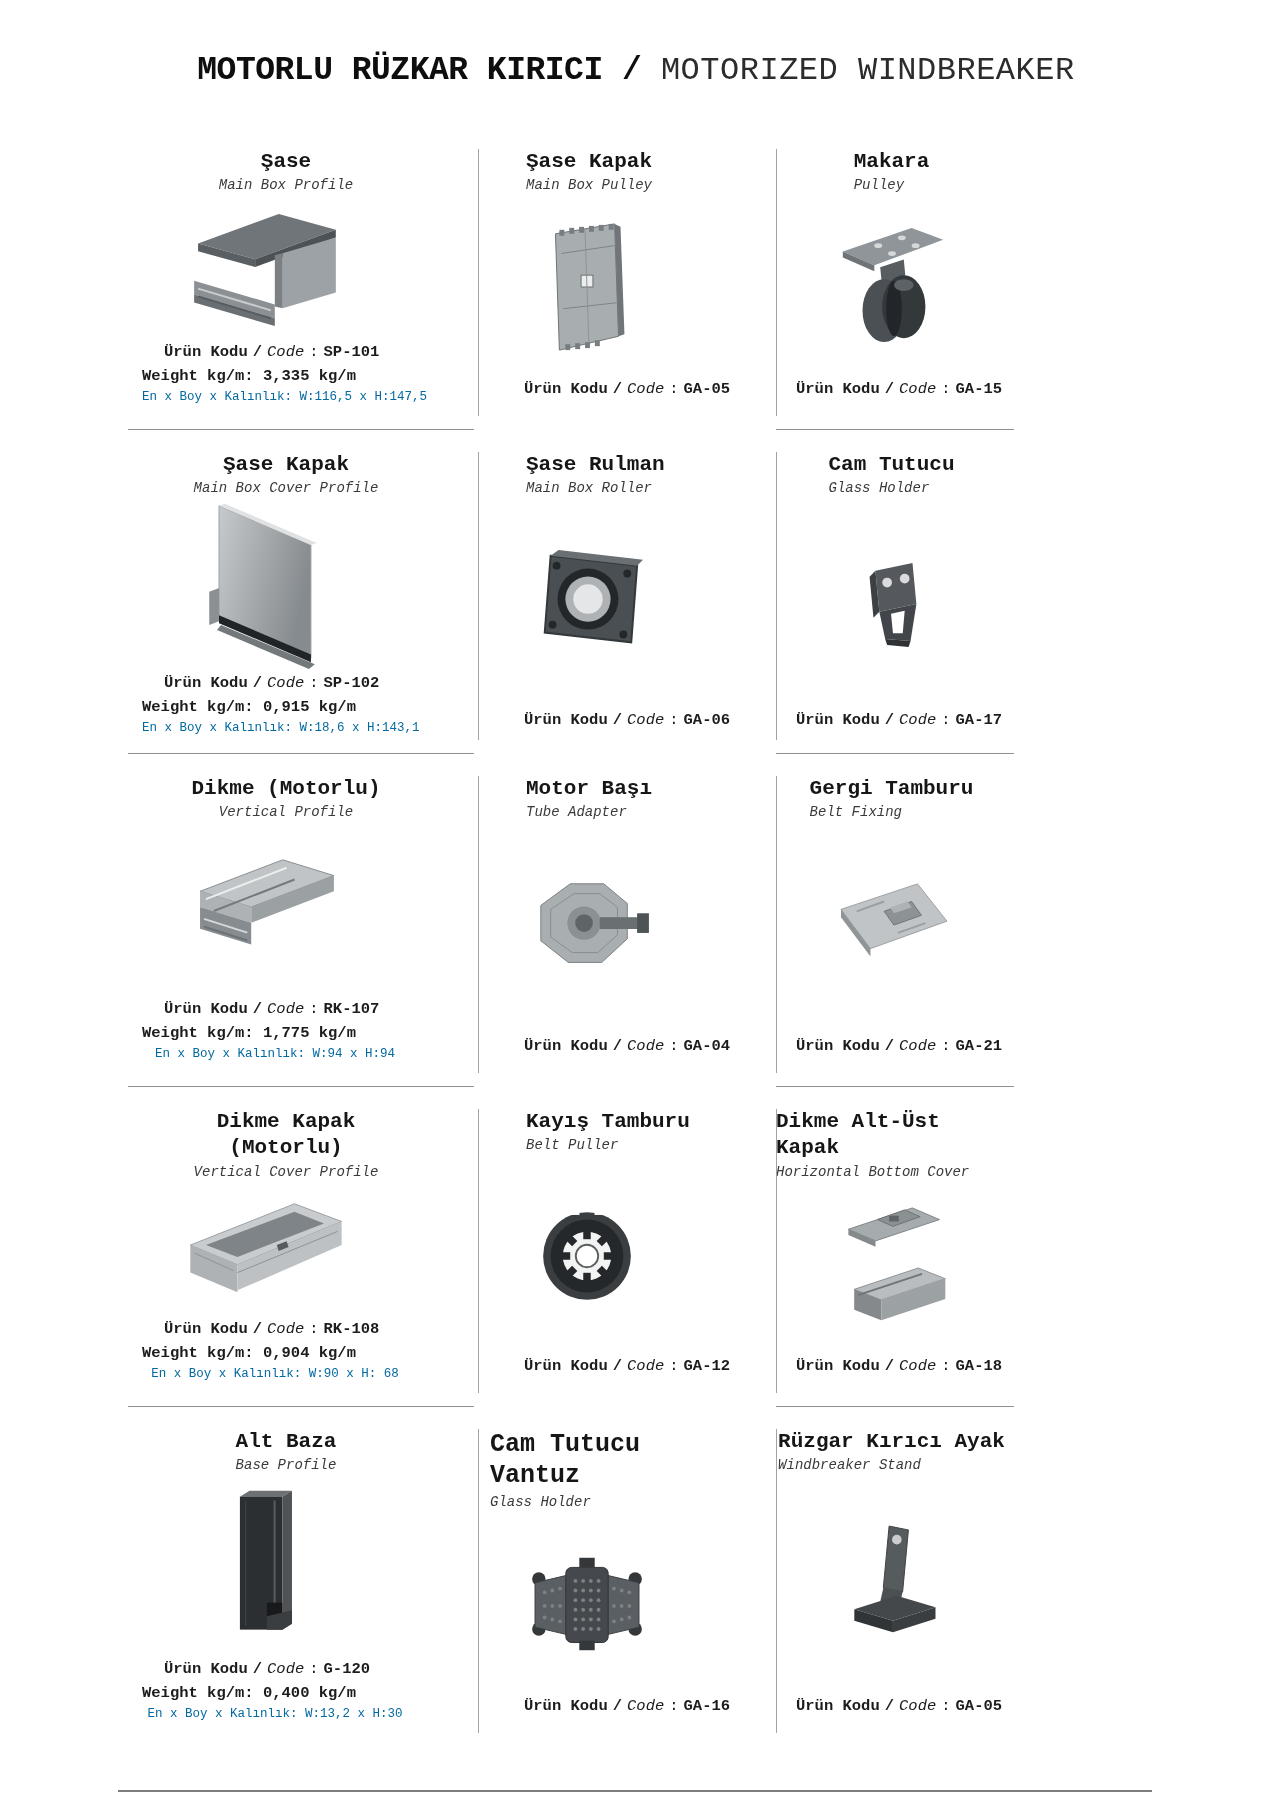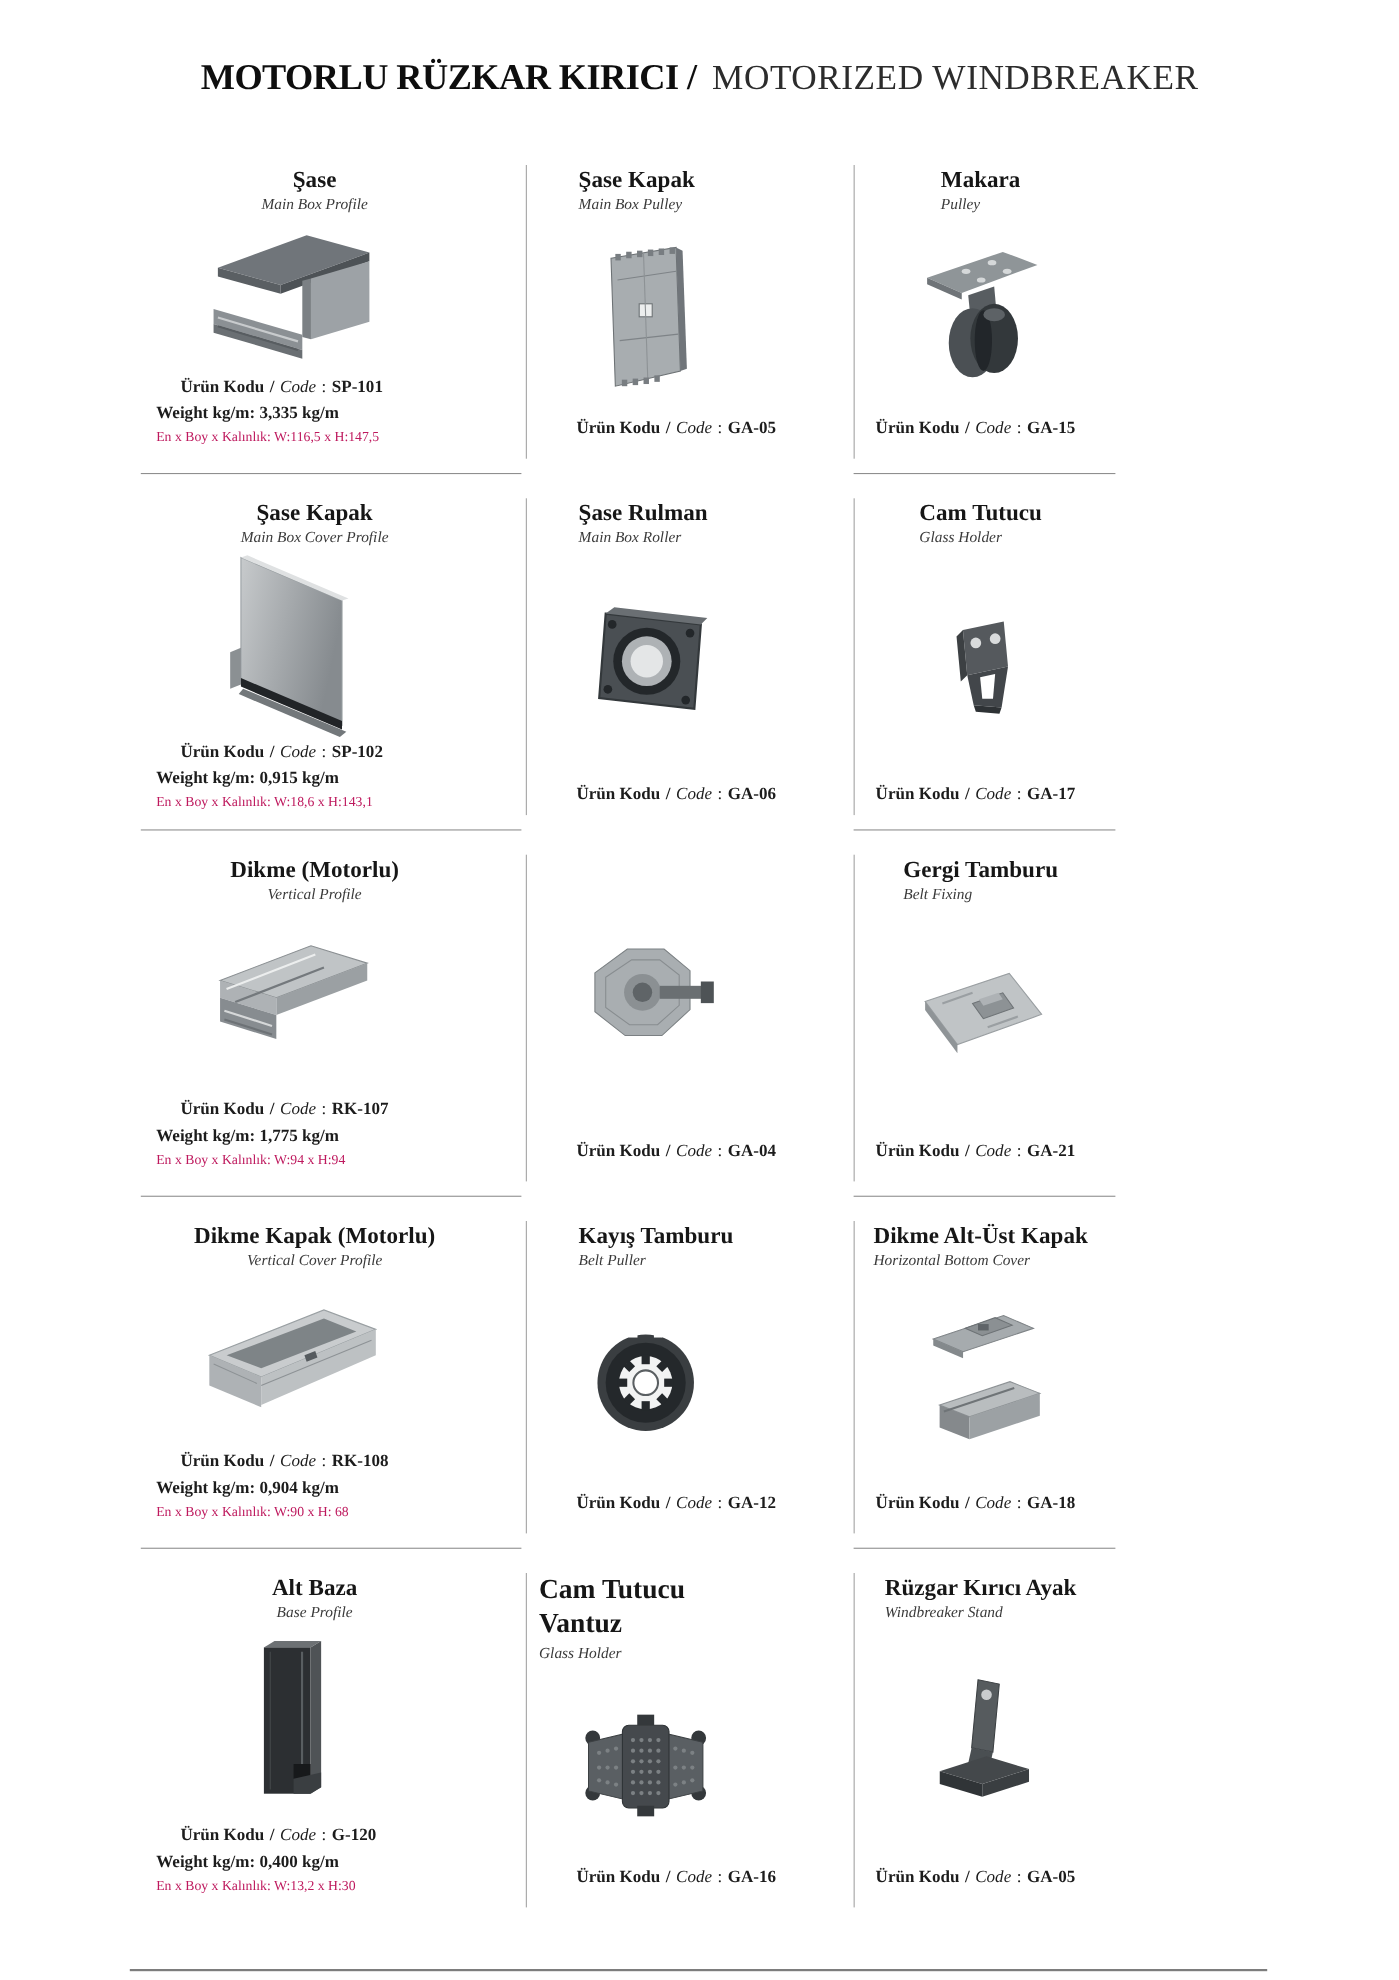--- a/index.html
+++ b/index.html
@@ -1,20 +1,20 @@
 <!DOCTYPE html>
 <html><head>
 <meta charset="utf-8">
 <style>
   html,body{margin:0;padding:0;background:#ffffff;}
   .page{
     position:relative;
     width:1272px;height:1800px;
     background:#ffffff;
-    font-family:Liberation Serif, serif;
+    font-family:Liberation Mono, monospace;
     color:#1c1c1c;
     overflow:hidden;
   }
   
   .header{padding-top:52px;text-align:center;white-space:nowrap;}
   .title-bold{
     font-size:33px;font-weight:800;letter-spacing:-0.5px;color:#0e0e0e;
   }
   .title-light{
     font-size:32px;font-weight:400;letter-spacing:0.5px;color:#2c2c2c;margin-left:10px;
@@ -50,21 +50,21 @@
   .code-line{font-size:15.5px;white-space:nowrap;}
   .c1 .code-line{padding-left:22px;}
   .c2 .code-line{padding-left:46px;}
   .c3 .code-line{padding-left:20px;}
   .code-line .b{font-weight:700;margin-top:48px;}
   .code-line .i{font-style:italic;}
   .code-line span{margin-right:5px;}
   .code-line span:last-child{margin-right:0;}
   .spec-block{padding-left:22px;}
   .weight-line{font-size:15.5px;font-weight:700;margin-top:6px;white-space:nowrap;}
-  .dims-line{font-size:12.5px;color:#be185d;margin-top:5px;white-space:nowrap;}
+  .dims-line{font-size:12.5px;color:#0369a1;margin-top:5px;white-space:nowrap;text-align:center;}
   svg{display:block;}
 </style>
 </head>
 <body>
 
 <div class="page">
 
   <div class="header">
     <span class="title-bold">MOTORLU RÜZKAR KIRICI /</span>
     <span class="title-light">MOTORIZED WINDBREAKER</span>
@@ -276,20 +276,24 @@
           <div class="weight-line">
             <span>Weight kg/m:</span> <span>1,775 kg/m</span>
           </div>
           <div class="dims-line">
             <span>En x Boy x Kalınlık:</span> <span>W:94 x H:94</span>
           </div>
         </div>
       </div>
 
       <div class="cell c2">
+        <div class="cell-head">
+          <div class="p-title">Motor Başı</div>
+          <div class="p-sub">Tube Adapter</div>
+        </div>
         <div class="cell-img">
           <svg width="148" height="114" viewBox="0 0 150 116">
             <polygon points="28,34 58,12 92,12 116,32 116,68 90,92 56,92 28,70" fill="#a9aeb1" stroke="#7b8083" stroke-width="1"></polygon>
             <polygon points="38,38 62,22 88,22 106,36 106,64 86,82 60,82 38,66" fill="none" stroke="#888d90" stroke-width="1"></polygon>
             <circle cx="72" cy="52" r="17" fill="#8b9093"></circle>
             <circle cx="72" cy="52" r="9" fill="#5f6467"></circle>
             <rect x="88" y="46" width="42" height="12" fill="#6a6f72"></rect>
             <rect x="126" y="42" width="12" height="20" fill="#4e5356"></rect>
           </svg>
         </div>

